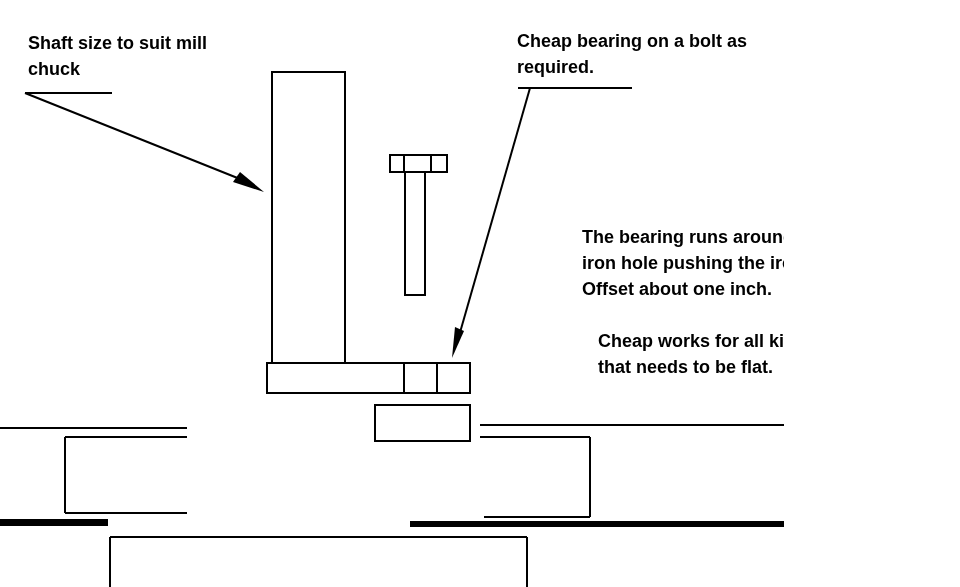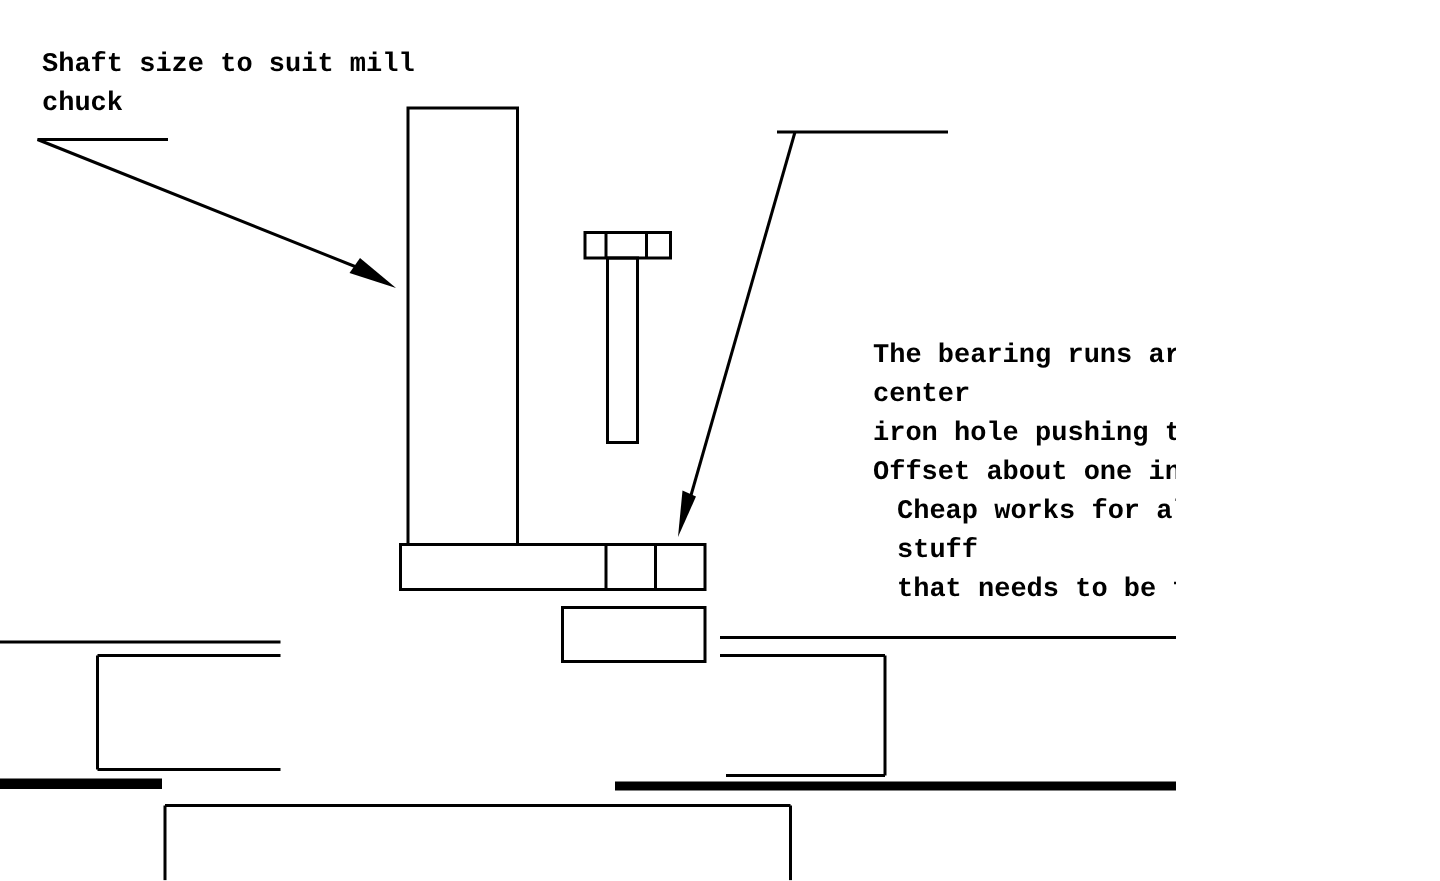--- a/index.html
+++ b/index.html
@@ -11,21 +11,21 @@
     margin: 0;
     padding: 0;
     background: var(--bg-color);
   }
   .canvas {
     position: relative;
     width: 784px;
     height: 587px;
     background: var(--bg-color);
     overflow: hidden;
-    font-family: Liberation Mono, monospace;
+    font-family: Liberation Sans, sans-serif;
     color: var(--line-color);
   }
   svg.drawing {
     position: absolute;
     left: 0;
     top: 0;
     color: var(--line-color);
   }
   .ln {
     fill: none;
@@ -101,20 +101,22 @@
       <line x1="480" y1="437" x2="590" y2="437" class="ln"></line>
       <line x1="590" y1="437" x2="590" y2="517" class="ln"></line>
       <line x1="484" y1="517" x2="590" y2="517" class="ln"></line>
       <rect x="410" y="521" width="537" height="6" class="fill"></rect>
     </g>
   </svg>
 
   <div class="label label-shaft">Shaft size to suit mill
 chuck</div>
 
+  <div class="label label-bearing">Cheap bearing on a bolt as
+required.</div>
 
   <div class="label note-1">The bearing runs around the center
 iron hole pushing the iron.
 Offset about one inch.</div>
 
   <div class="label note-2">Cheap works for all kinds of stuff
 that needs to be flat.</div>
 
 </div>
 

